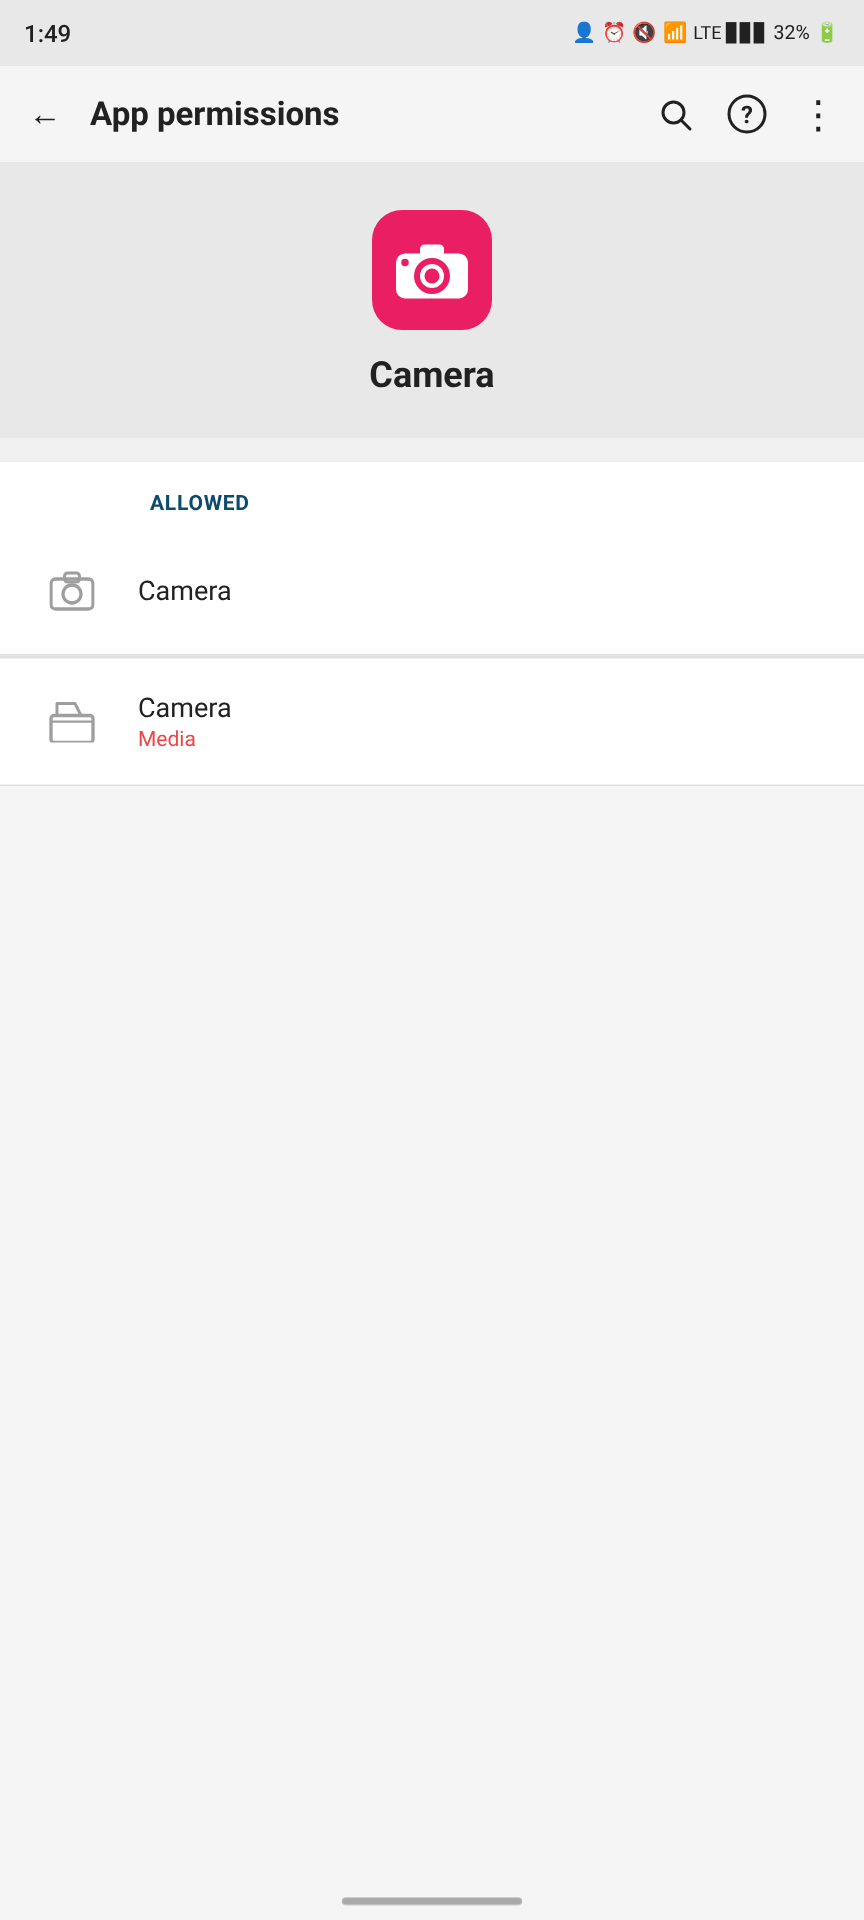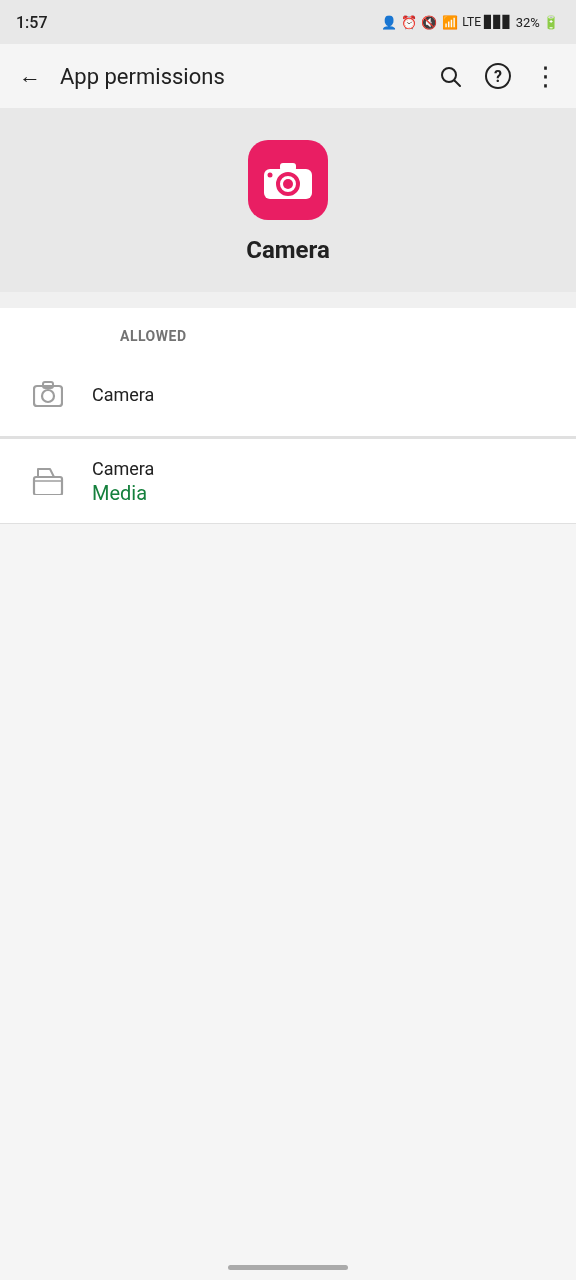--- a/index.html
+++ b/index.html
@@ -48,21 +48,21 @@
       display: flex;
       align-items: center;
       justify-content: center;
       cursor: pointer;
       font-size: 22px;
       color: #212121;
     }
     .app-bar-title {
       flex: 1;
       font-size: 22px;
-      font-weight: 400;
+      font-weight: 700;
       color: #212121;
     }
     .app-bar-actions {
       display: flex;
       align-items: center;
       gap: 4px;
     }
     .app-bar-icon {
       width: 44px;
       height: 44px;
@@ -119,23 +119,22 @@
 
     
     .permissions-content {
       background: #ffffff;
     }
 
     .section-label {
       font-size: 14px;
       font-weight: 700;
       letter-spacing: 0.5px;
-      color: #737373;
+      color: #0c4a6e;
       padding: 20px 24px 8px 100px;
-      margin-left: 20px;
     }
 
     .permission-item {
       display: flex;
       align-items: center;
       padding: 18px 24px;
       cursor: pointer;
       min-height: 72px;
     }
     .permission-icon {
@@ -151,22 +150,22 @@
     .permission-text {
       display: flex;
       flex-direction: column;
     }
     .permission-name {
       font-size: 18px;
       color: #212121;
       font-weight: 400;
     }
     .permission-sub {
-      font-size: 20px;
-      color: #15803d;
+      font-size: 14px;
+      color: #ef4444;
       margin-top: 2px;
     }
 
     .divider {
       height: 1px;
       background: #e0e0e0;
       margin: 0;
     }
 
     
@@ -191,21 +190,21 @@
       align-items: center;
       justify-content: center;
       font-size: 16px;
       font-weight: 700;
     }
   </style>
 </head>
 <body>
 
 <div class="status-bar">
-  <span class="status-time">1:57</span>
+  <span class="status-time">1:49</span>
   <div class="status-icons">
     <span>👤</span>
     <span>⏰</span>
     <span>🔇</span>
     <span>📶</span>
     <span style="font-size:12px;text-align:center;">LTE ▊▊▊</span>
     <span style="font-size:13px;">32%</span>
     <span>🔋</span>
   </div>
 </div>

